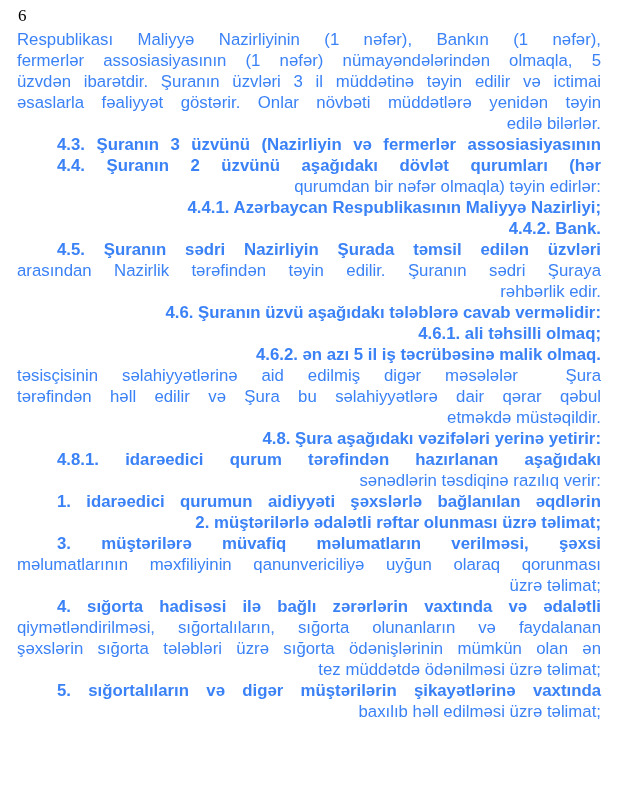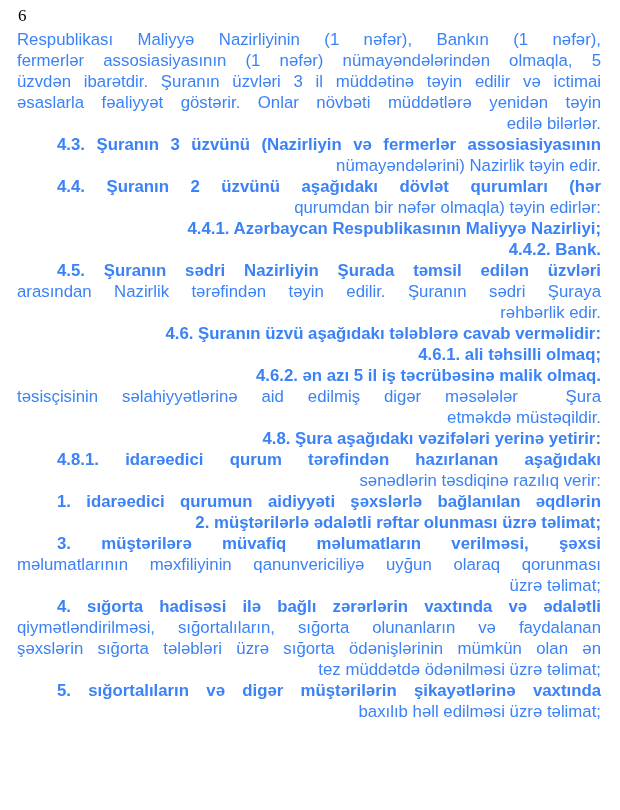--- a/index.html
+++ b/index.html
@@ -52,32 +52,32 @@
 
 <div class="page">
   <div class="page-number">6</div>
   <div class="body-text">
       <div class="line justify">Respublikası Maliyyə Nazirliyinin (1 nəfər), Bankın (1 nəfər),</div>
       <div class="line justify">fermerlər assosiasiyasının (1 nəfər) nümayəndələrindən olmaqla, 5</div>
       <div class="line justify">üzvdən ibarətdir. Şuranın üzvləri 3 il müddətinə təyin edilir və ictimai</div>
       <div class="line justify">əsaslarla fəaliyyət göstərir. Onlar növbəti müddətlərə yenidən təyin</div>
       <div class="line">edilə bilərlər.</div>
       <div class="line justify indent">4.3. Şuranın 3 üzvünü (Nazirliyin və fermerlər assosiasiyasının</div>
-      <div class="line">nümayəndələrini) Nazirlik təyin edir.</div>
       <div class="line justify indent">4.4. Şuranın 2 üzvünü aşağıdakı dövlət qurumları (hər</div>
       <div class="line">qurumdan bir nəfər olmaqla) təyin edirlər:</div>
       <div class="line indent">4.4.1. Azərbaycan Respublikasının Maliyyə Nazirliyi;</div>
       <div class="line indent">4.4.2. Bank.</div>
       <div class="line justify indent">4.5. Şuranın sədri Nazirliyin Şurada təmsil edilən üzvləri</div>
       <div class="line justify">arasından Nazirlik tərəfindən təyin edilir. Şuranın sədri Şuraya</div>
       <div class="line">rəhbərlik edir.</div>
       <div class="line indent">4.6. Şuranın üzvü aşağıdakı tələblərə cavab verməlidir:</div>
       <div class="line indent">4.6.1. ali təhsilli olmaq;</div>
       <div class="line indent">4.6.2. ən azı 5 il iş təcrübəsinə malik olmaq.</div>
       <div class="line justify">təsisçisinin səlahiyyətlərinə aid edilmiş digər məsələlər &nbsp;Şura</div>
+      <div class="line justify">tərəfindən həll edilir və Şura bu səlahiyyətlərə dair qərar qəbul</div>
       <div class="line">etməkdə müstəqildir.</div>
       <div class="line indent">4.8. Şura aşağıdakı vəzifələri yerinə yetirir:</div>
       <div class="line justify indent">4.8.1. idarəedici qurum tərəfindən hazırlanan aşağıdakı</div>
       <div class="line">sənədlərin təsdiqinə razılıq verir:</div>
       <div class="line justify indent">1. idarəedici qurumun aidiyyəti şəxslərlə bağlanılan əqdlərin</div>
       <div class="line indent">2. müştərilərlə ədalətli rəftar olunması üzrə təlimat;</div>
       <div class="line justify indent">3. müştərilərə müvafiq məlumatların verilməsi, şəxsi</div>
       <div class="line justify">məlumatlarının məxfiliyinin qanunvericiliyə uyğun olaraq qorunması</div>
       <div class="line">üzrə təlimat;</div>
       <div class="line justify indent">4. sığorta hadisəsi ilə bağlı zərərlərin vaxtında və ədalətli</div>

